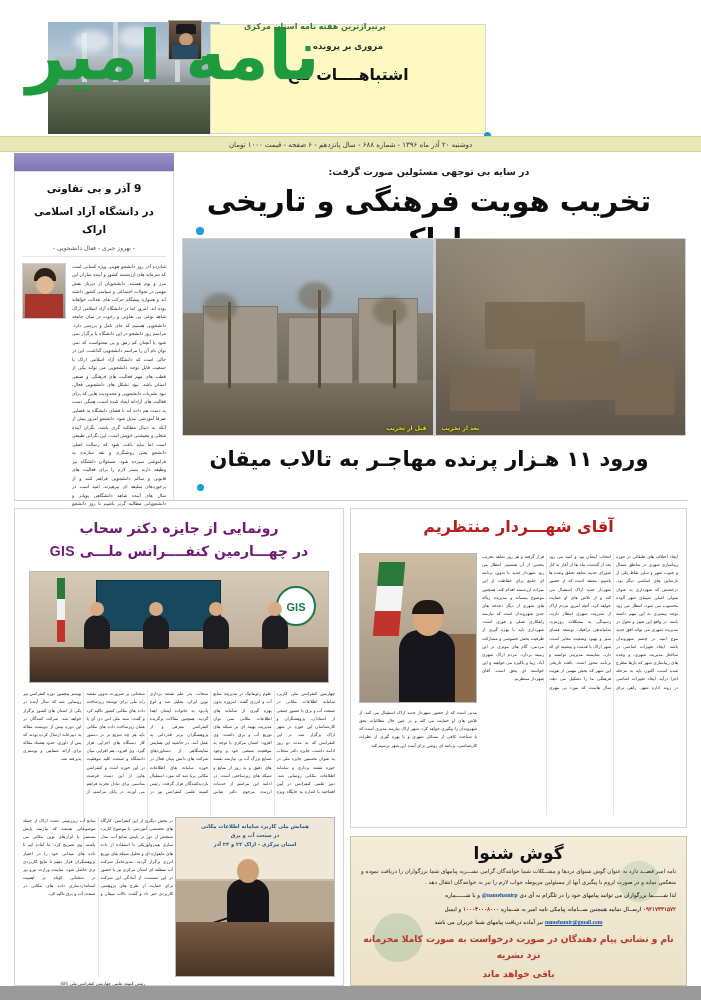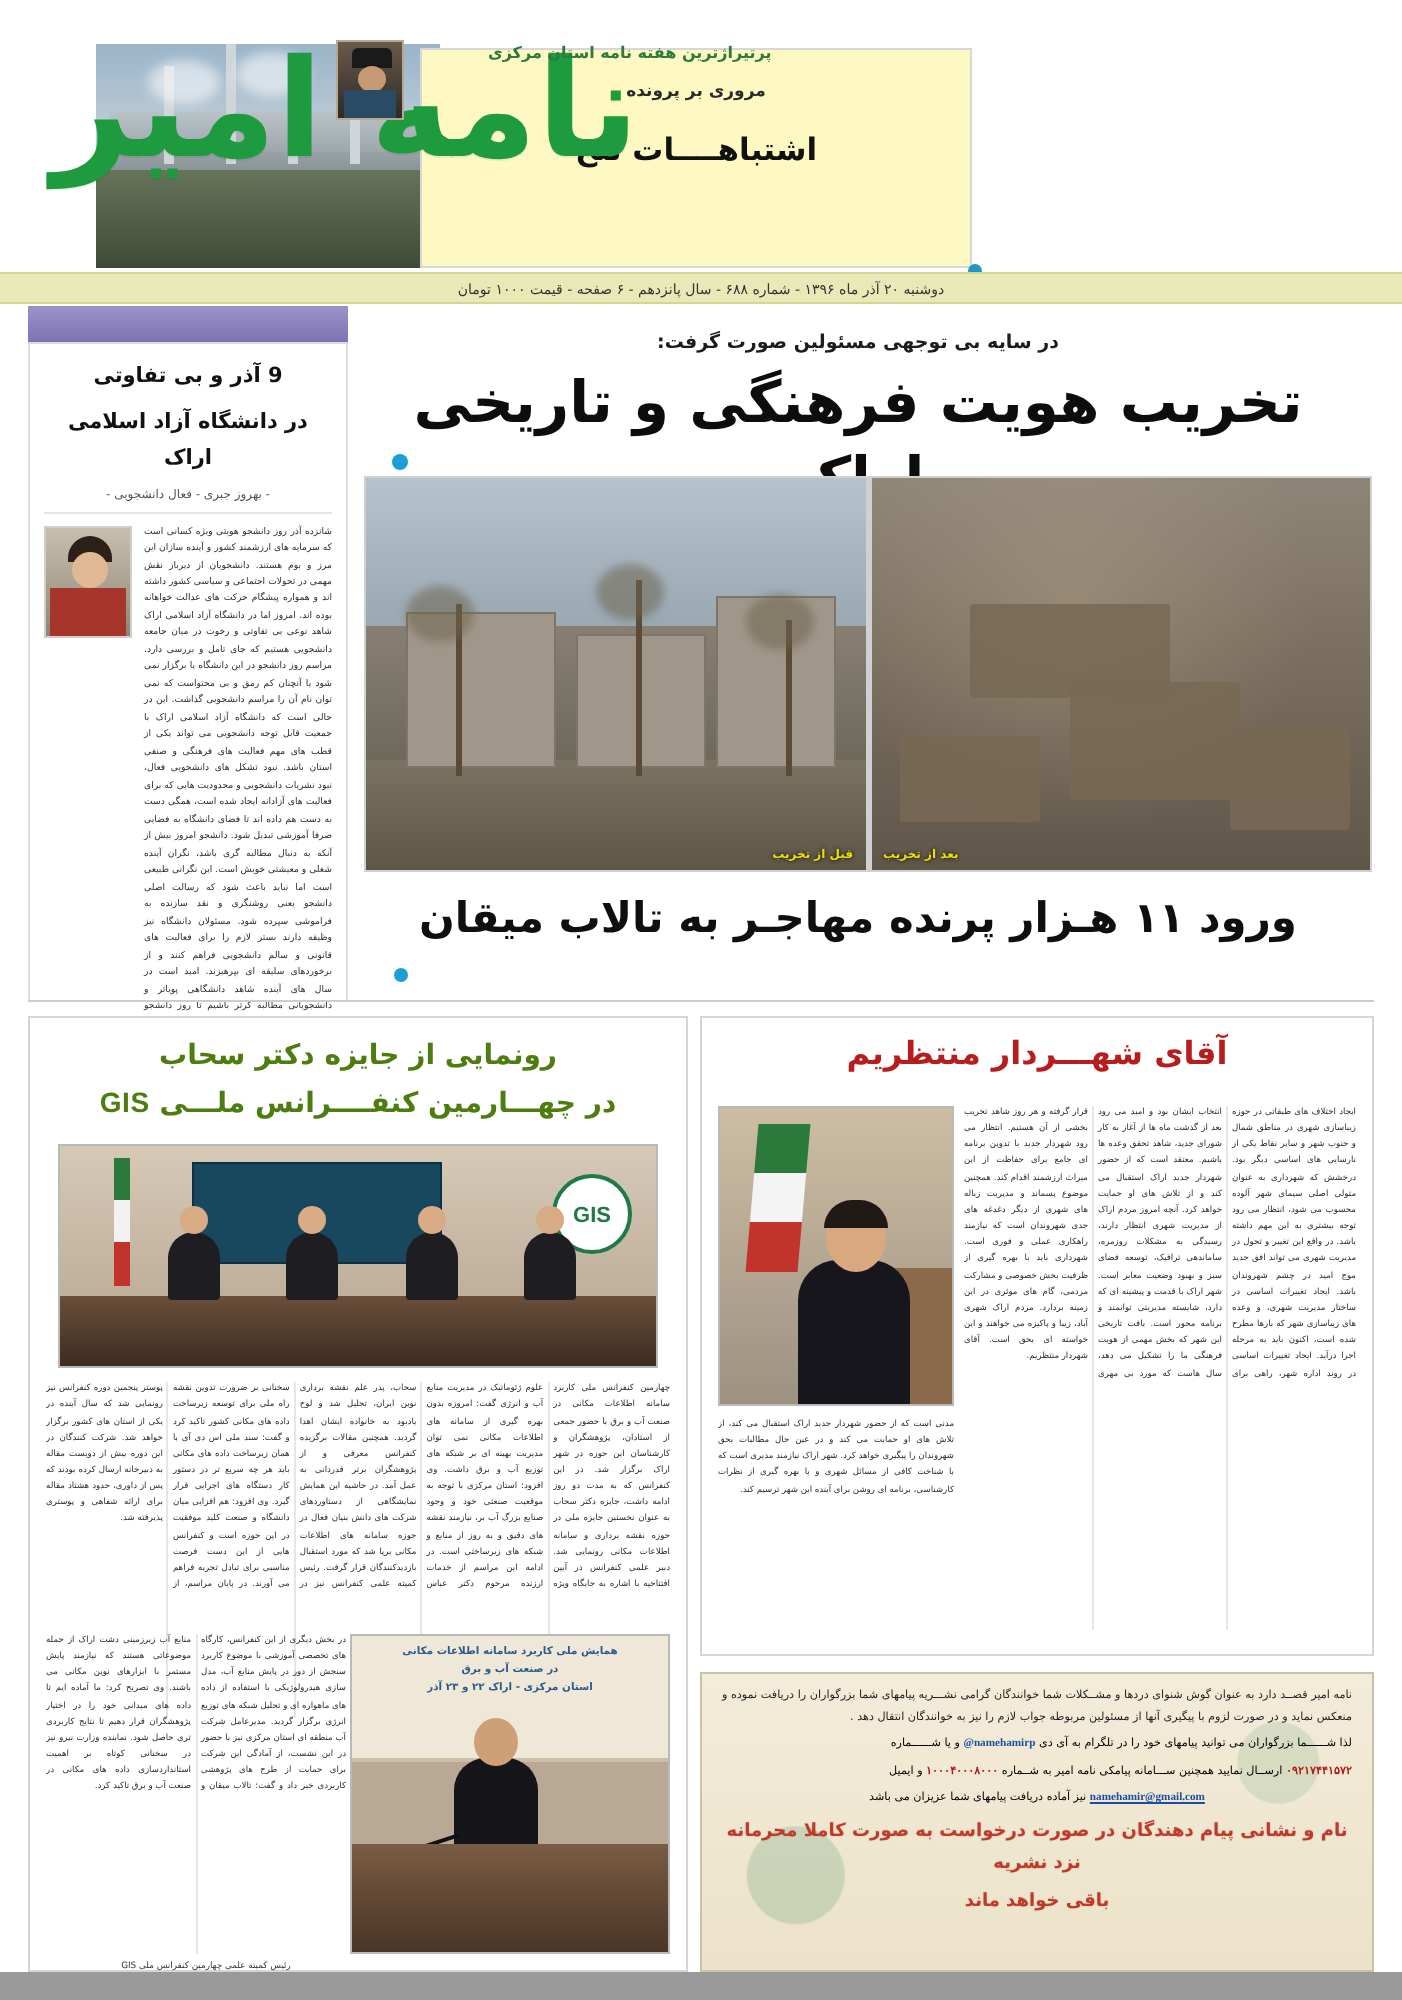--- a/index.html
+++ b/index.html
@@ -242,21 +242,21 @@
   }
 
   
   .gis-block {
     position:absolute; top:508px; left:14px;
     width:330px; height:478px;
     border:1px solid #d5d5d5; background:#fff;
     padding:8px;
   }
   .gis-head {
-    font-size:14px; font-weight:bold; color:#4d7c0f;
+    font-size:14px; font-weight:bold; color:#701a75;
     text-align:center; direction:rtl; line-height:1.65;
     letter-spacing:.3px;
   }
   .gis-head .ltr { direction:ltr; display:inline-block; font-family:"Liberation Sans",sans-serif;}
   .gis-photo {
     position:relative; margin:8px auto 0 auto;
     width:300px; height:112px;
     background: linear-gradient(#cbb9a4,#9d8b76);
     border:1px solid #b9b9b9; overflow:hidden;
   }
@@ -559,20 +559,21 @@
       <div class="flag"></div>
       <div class="chair"></div>
       <div class="torso"></div>
       <div class="head"></div>
       <div class="hair"></div>
     </div>
     <div class="mayor-cols-low">مدنی است که از حضور شهردار جدید اراک استقبال می کند، از تلاش های او حمایت می کند و در عین حال مطالبات بحق شهروندان را پیگیری خواهد کرد. شهر اراک نیازمند مدیری است که با شناخت کافی از مسائل شهری و با بهره گیری از نظرات کارشناسی، برنامه ای روشن برای آینده این شهر ترسیم کند.</div>
   </div>
 
   <div class="goosh">
+    <div class="goosh-title">گوش شنوا</div>
     <div class="goosh-body">نامه امیر قصــد دارد به عنوان گوش شنوای دردها و مشــکلات شما خوانندگان گرامی نشـــریه پیامهای شما بزرگواران را دریافت نموده و منعکس نماید و در صورت لزوم با پیگیری آنها از مسئولین مربوطه جواب لازم را نیز به خوانندگان انتقال دهد .</div>
     <div class="goosh-line">
       <span>لذا شــــــما بزرگواران می توانید پیامهای خود را در تلگرام به آی دی</span>
       <span class="tg">@namehamirp</span>
       <span>و یا شــــــماره</span>
     </div>
     <div class="goosh-line">
       <span class="num">۰۹۲۱۷۴۴۱۵۷۲</span>
       <span>ارســال نمایید همچنین ســـامانه پیامکی نامه امیر به شــماره</span>
       <span class="num">۱۰۰۰۴۰۰۰۸۰۰۰</span>

